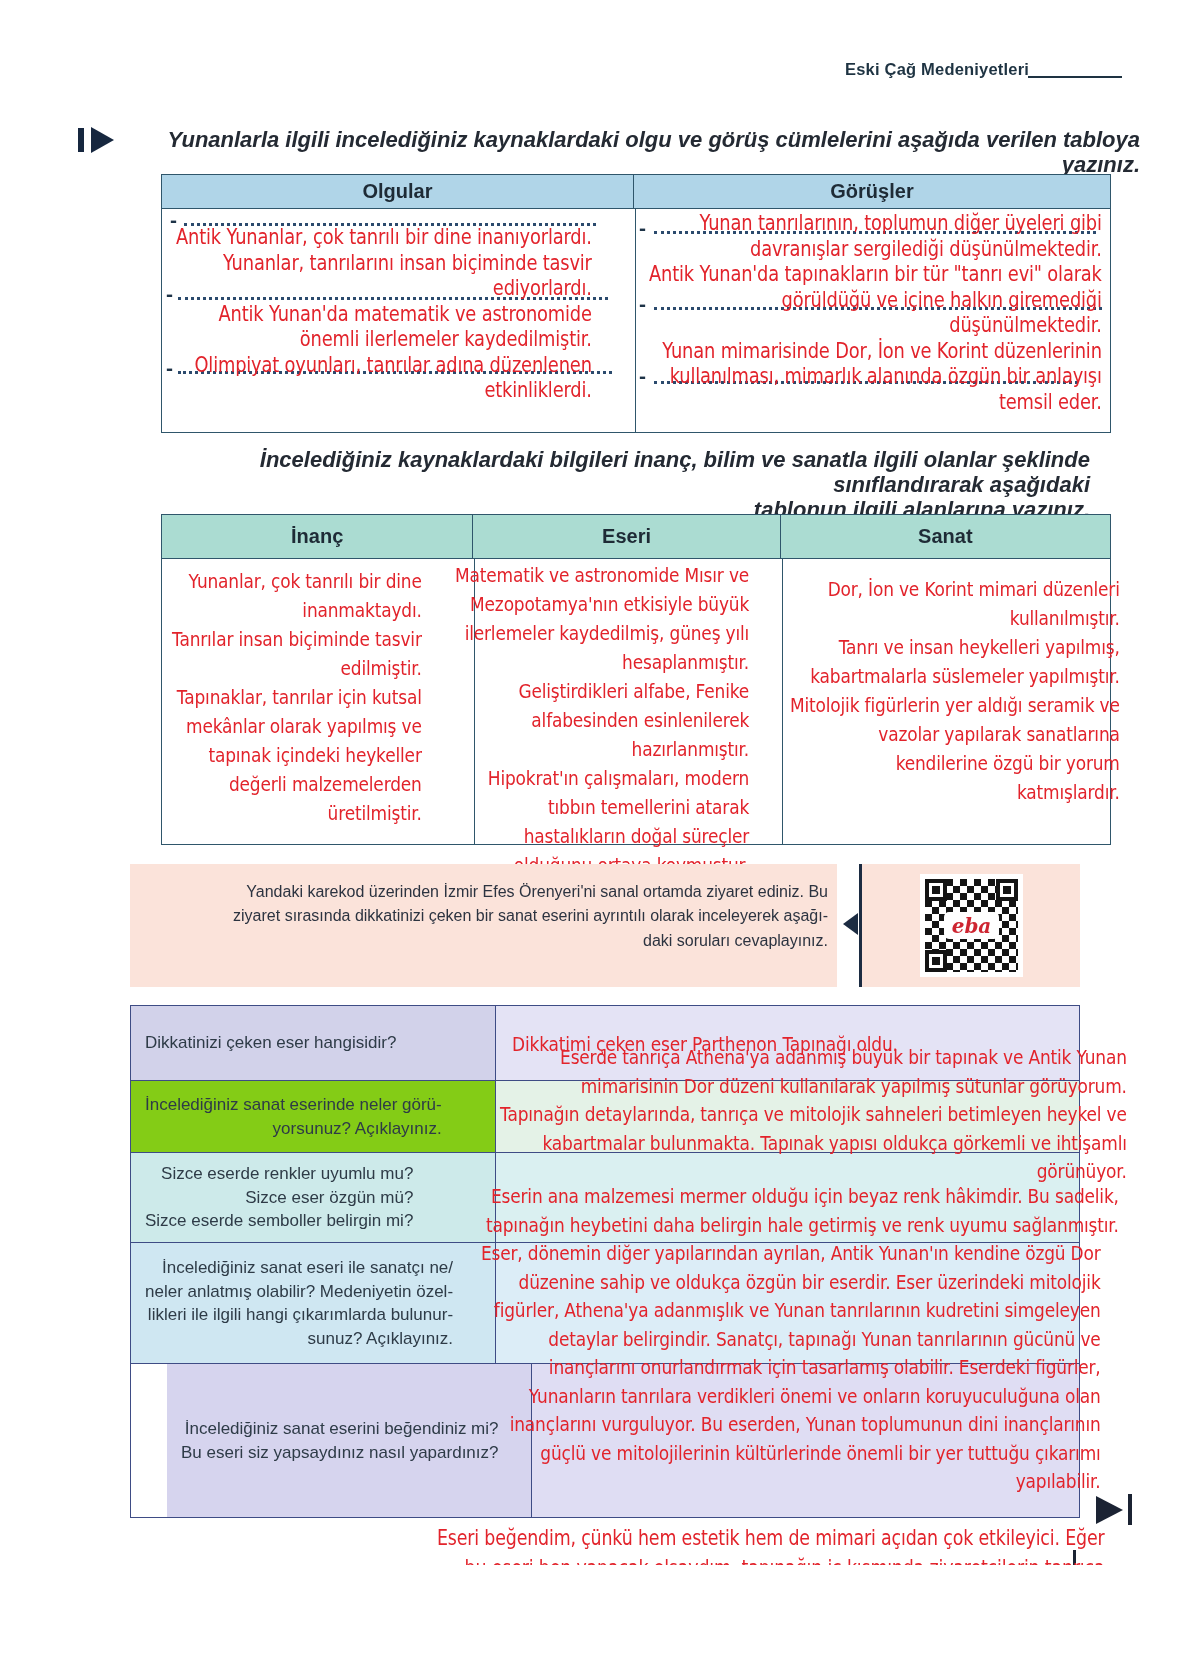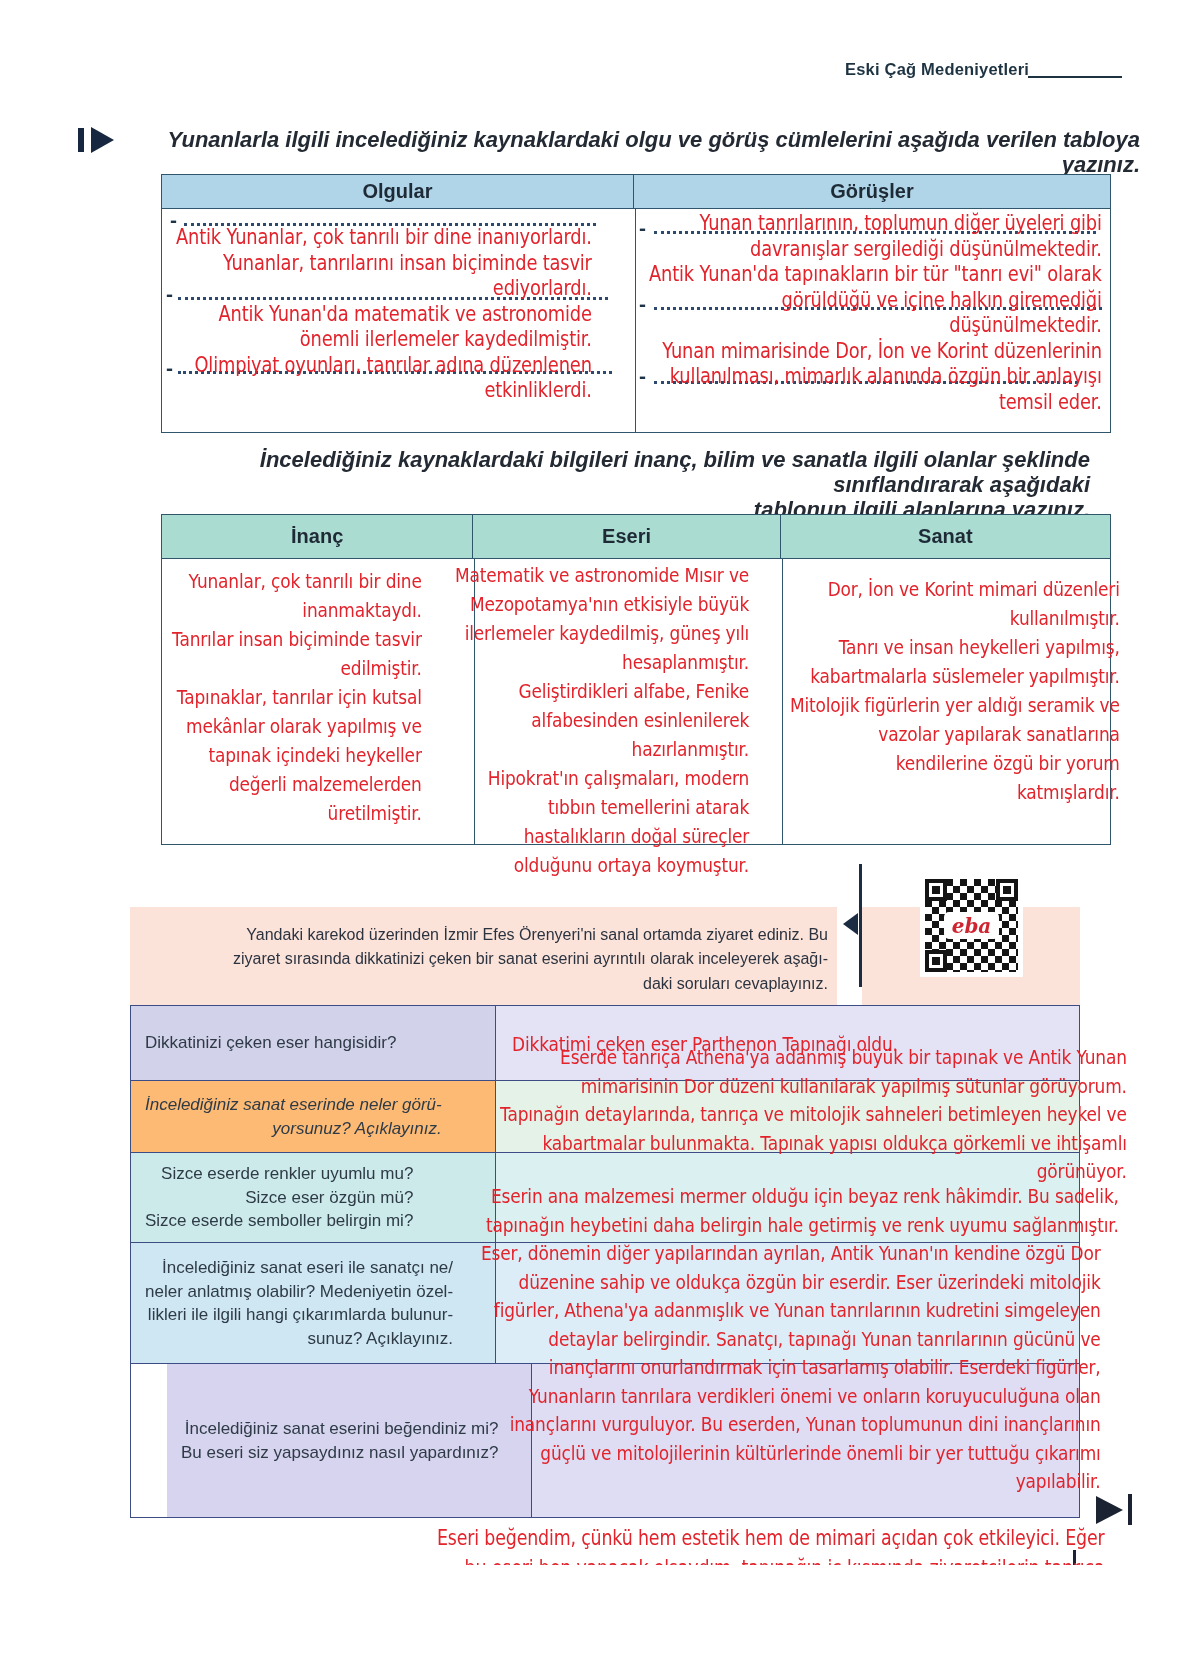--- a/index.html
+++ b/index.html
@@ -47,21 +47,21 @@
   #table2{left:130px;top:514px;width:950px;height:331px;}
   #table2 .thead{height:44px;}
   .t2h{background:#abdcd2;}
   #t2h1{width:312px;border-right:1.5px solid #2f566b;}
   #t2h2{width:308px;border-right:1.5px solid #2f566b;}
   #t2h3{width:330px;}
   .t2div{position:absolute;top:44px;bottom:0;width:0;border-left:1.5px solid #2f566b;}
   #table2 .ink{font-size:20px;line-height:29px;}
 
   
-  .pinkbox{position:absolute;background:#fbe3da;margin-top:43px;}
+  .pinkbox{position:absolute;background:#fbe3da;}
   #qrtextbox{left:130px;top:864px;width:707px;height:123px;}
   #qrtext{position:absolute;left:18px;top:16px;width:680px;font-size:16px;line-height:24.3px;
           color:#2c3340;white-space:pre-line;}
   #qrvline{position:absolute;left:859px;top:864px;width:3px;height:123px;background:#1c2c42;}
   #qrtri{position:absolute;left:843px;top:913px;width:0;height:0;
          border-right:15px solid #1c2c42;border-top:11px solid transparent;border-bottom:11px solid transparent;}
   #qrbox{left:862px;top:864px;width:218px;height:123px;}
   #qr{position:absolute;left:920px;top:874px;width:103px;height:103px;background:#fff;box-sizing:border-box;padding:5px;}
   #qrpattern{position:relative;width:93px;height:93px;
      background:
@@ -209,21 +209,21 @@
         </div>
     </div>
   </div>
 
   <div id="qatable">
     <div class="qarow" style="top:0;height:75px;">
       <div class="qcell" style="background:#d2d2ea;">Dikkatinizi çeken eser hangisidir?</div>
       <div class="acell" style="background:#e4e3f5;"></div>
     </div>
     <div class="qarow" style="top:75px;height:72px;">
-      <div class="qcell" style="background:#fdba74;font-style:italic;">İncelediğiniz sanat eserinde neler görü-
+      <div class="qcell" style="background:#84cc16;">İncelediğiniz sanat eserinde neler görü-
 yorsunuz? Açıklayınız.</div>
       <div class="acell" style="background:#e4f2e7;"></div>
     </div>
     <div class="qarow" style="top:147px;height:90px;">
       <div class="qcell" style="background:#cdeaea;">Sizce eserde renkler uyumlu mu?
 Sizce eser özgün mü?
 Sizce eserde semboller belirgin mi?</div>
       <div class="acell" style="background:#daf0f1;"></div>
     </div>
     <div class="qarow" style="top:237px;height:121px;">

